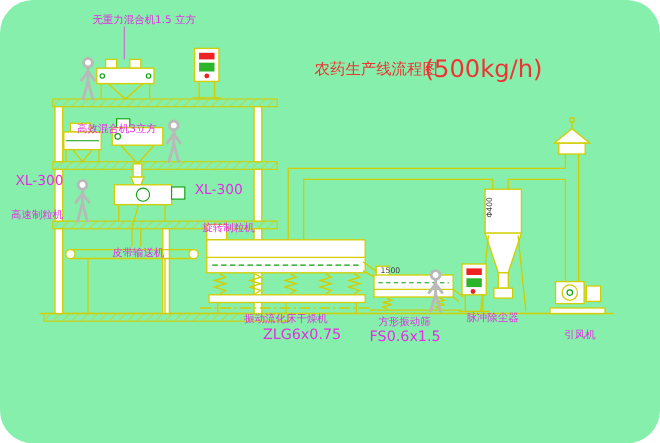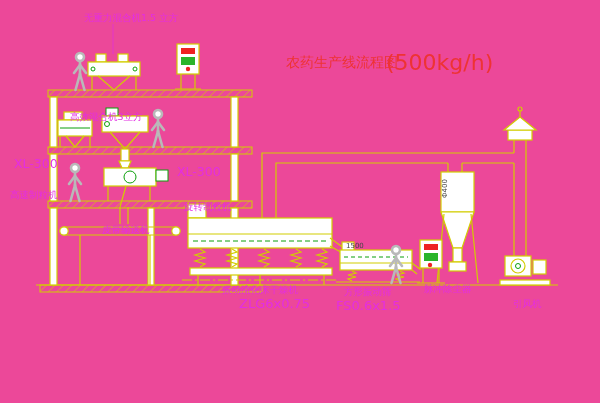--- a/index.html
+++ b/index.html
@@ -1,16 +1,16 @@
 <!DOCTYPE html>
 <html><head>
 <meta charset="utf-8">
 <style>
   html,body{margin:0;padding:0;background:#ffffff;}
-  #stage{position:relative;width:600px;height:403px;background:#ec4899;overflow:hidden;}
+  #stage{position:relative;width:600px;height:403px;background:#86efac;overflow:hidden;border-radius:30px;}
   svg text{font-family:"DejaVu Sans","Liberation Sans",sans-serif;}
   .y  {stroke:#d2cd00;fill:none;stroke-width:1.2;}
   .yf {stroke:#d2cd00;fill:#ffffff;stroke-width:1.2;}
   .g  {stroke:#0aa00a;fill:none;stroke-width:1;}
   .gf {stroke:#0aa00a;fill:#ffffff;stroke-width:1;}
   .slab{fill:url(#hatch);stroke:#d2cd00;stroke-width:1;}
   .t-mag{fill:#e32ee3;}
   .t-red{fill:#ee3333;}
   .t-dim{fill:#444444;}
 </style>

